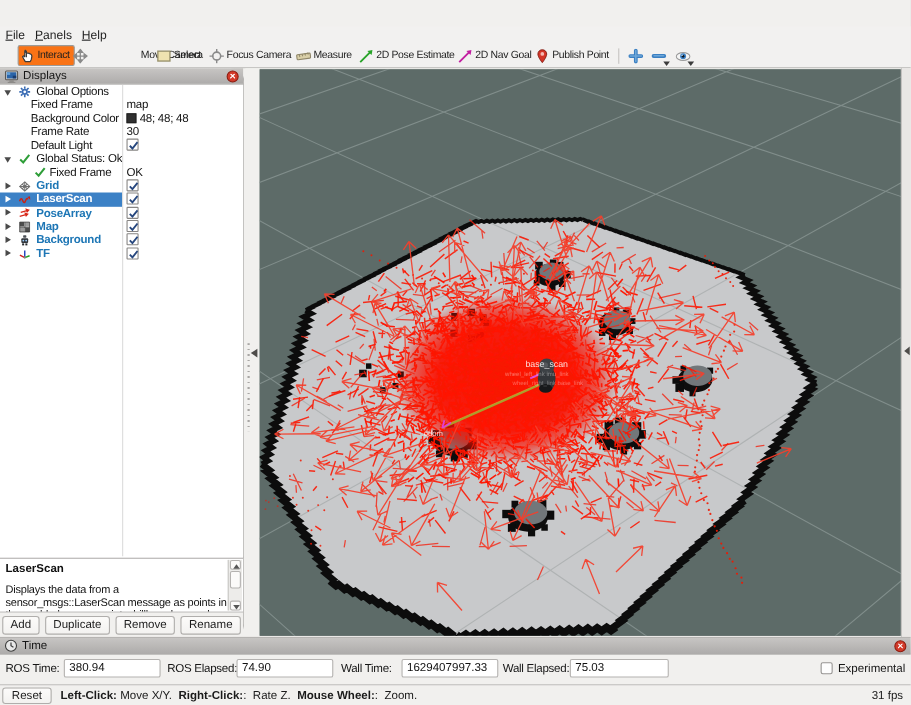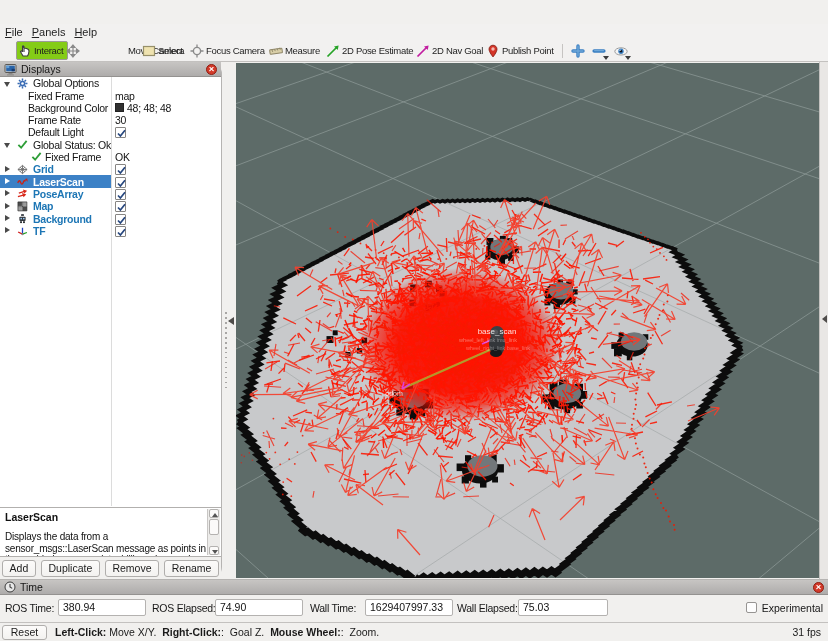--- a/index.html
+++ b/index.html
@@ -22,21 +22,21 @@
              display:flex; align-items:center; padding-left:5px; }
   .menu-item { padding:0 6px 0 0; margin-right:3px; color:#1f1f1f; font-size:11px; }
   .menu-item u { text-decoration:underline; text-underline-offset:1px; }
 
   
   #toolbar { position:absolute; left:0; top:40px; width:828px; height:22px; background:#f2f1f0;
              border-bottom:1px solid #c3c1bf; display:flex; align-items:center; padding-left:17px; }
   .tool { position:absolute; top:1px; display:flex; align-items:center; height:19px;
           padding:0 4px 0 1px; border:1px solid transparent; border-radius:2px; color:#1e1e1e;
           white-space:nowrap; letter-spacing:-0.3px; font-size:9.5px; }
-  .tool.active { background:#84cc16; border-color:#9c9a98; }
+  .tool.active { background:#f97316; border-color:#9c9a98; }
   .tool svg { margin-right:2px; }
   .tb-sep { position:absolute; left:562px; top:4px; width:1px; height:14px; background:#c6c4c2; }
   .tb-iconbtn { position:absolute; top:1px; width:21px; height:19px; display:flex; align-items:center;
                 justify-content:center; }
   .tb-caret { position:absolute; right:0px; bottom:0px; width:0; height:0;
               border-left:3px solid transparent; border-right:3px solid transparent;
               border-top:4px solid #3c3c3c; }
 
   
   #displays-panel { position:absolute; left:0; top:62px; width:222px; height:517px;
@@ -46,21 +46,21 @@
   .panel-header .ph-title { margin-left:4px; color:#161616; }
   .panel-close { position:absolute; right:4px; top:1.5px; width:11px; height:11px; border-radius:50%;
                  background:#d33a2a; border:1px solid #8e1e12; display:flex; align-items:center;
                  justify-content:center; }
   .panel-close:after { content:""; width:5px; height:5px; background:#fff; border-radius:1px;
                        clip-path:polygon(0 15%,15% 0,50% 35%,85% 0,100% 15%,65% 50%,100% 85%,85% 100%,50% 65%,15% 100%,0 85%,35% 50%); }
 
   #tree { position:absolute; left:0; top:15px; width:221px; height:429px; background:#fff; overflow:hidden;
           letter-spacing:-0.25px; }
   #tree-colline { position:absolute; left:111px; top:0; width:1px; height:429px; background:#dcdcdc; }
-  .trow { position:relative; height:12.3px; display:flex; align-items:flex-end; }
+  .trow { position:relative; height:12.3px; display:flex; align-items:flex-start; }
   .trow .sel-band { position:absolute; left:0; top:0; width:111px; height:12.3px; background:#3c81c6; }
   .t-label { position:relative; color:#141414; }
   .trow.display .t-label { color:#1d76b5; font-weight:bold; }
   .trow.selected .t-label { color:#ffffff; font-weight:bold; }
   .t-value { position:absolute; left:115px; color:#141414; display:flex; align-items:center; }
   .expander { position:absolute; width:8px; height:8px; }
   .exp-closed { left:5px; top:2.6px; width:0; height:0; border-top:3.5px solid transparent;
                 border-bottom:3.5px solid transparent; border-left:5px solid #4a4a4a; }
   .exp-open { left:4px; top:4.5px; width:0; height:0; border-left:3.5px solid transparent;
               border-right:3.5px solid transparent; border-top:5px solid #4a4a4a; }
@@ -757,17 +757,17 @@
         <div class="tfield-input" style="left: 215px; width: 88px;">74.90</div>
         <div class="tfield-label" style="left: 310px;">Wall Time:</div>
         <div class="tfield-input" style="left: 365px; width: 88px;">1629407997.33</div>
         <div class="tfield-label" style="left: 457px;">Wall Elapsed:</div>
         <div class="tfield-input" style="left: 518px; width: 90px;">75.03</div>
       </div>
   </div>
 
   <div id="statusbar">
     <div id="reset-btn">Reset</div>
-    <div id="status-help"><b>Left-Click:</b><span> Move X/Y.  </span><b>Right-Click:</b><span>:  Goal Z.  </span><b>Mouse Wheel:</b><span>:  Zoom.</span></div>
+    <div id="status-help"><b>Left-Click:</b><span> Move X/Y.  </span><b>Right-Click:</b><span>:  Rate Z.  </span><b>Mouse Wheel:</b><span>:  Zoom.</span></div>
     <div id="fps">31 fps</div>
   </div>
 
 </div>
 
 </body></html>

